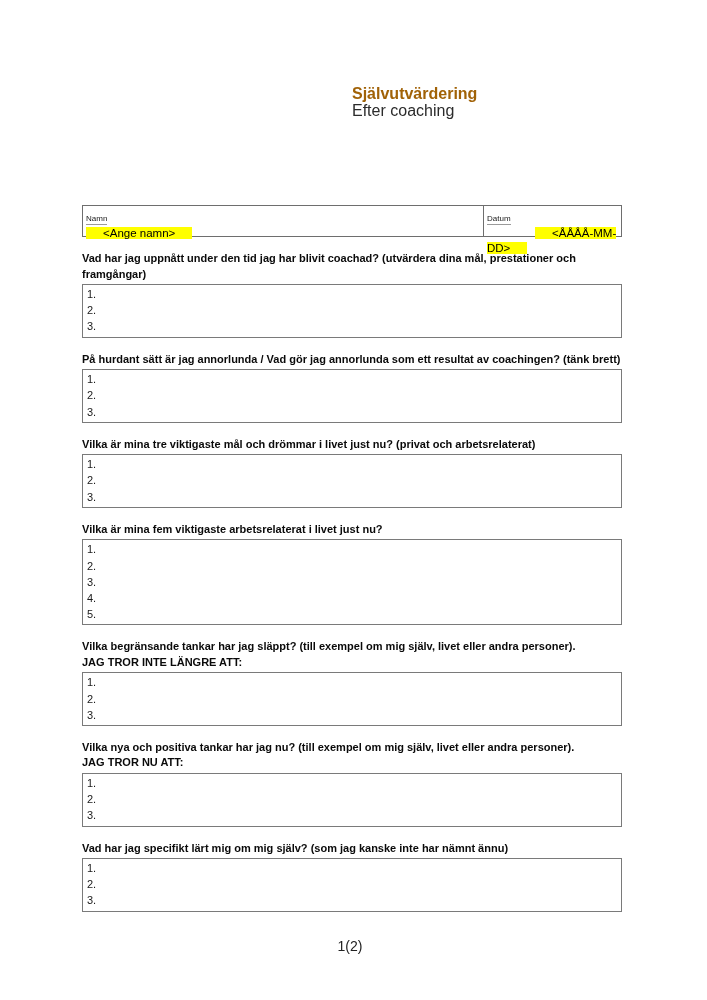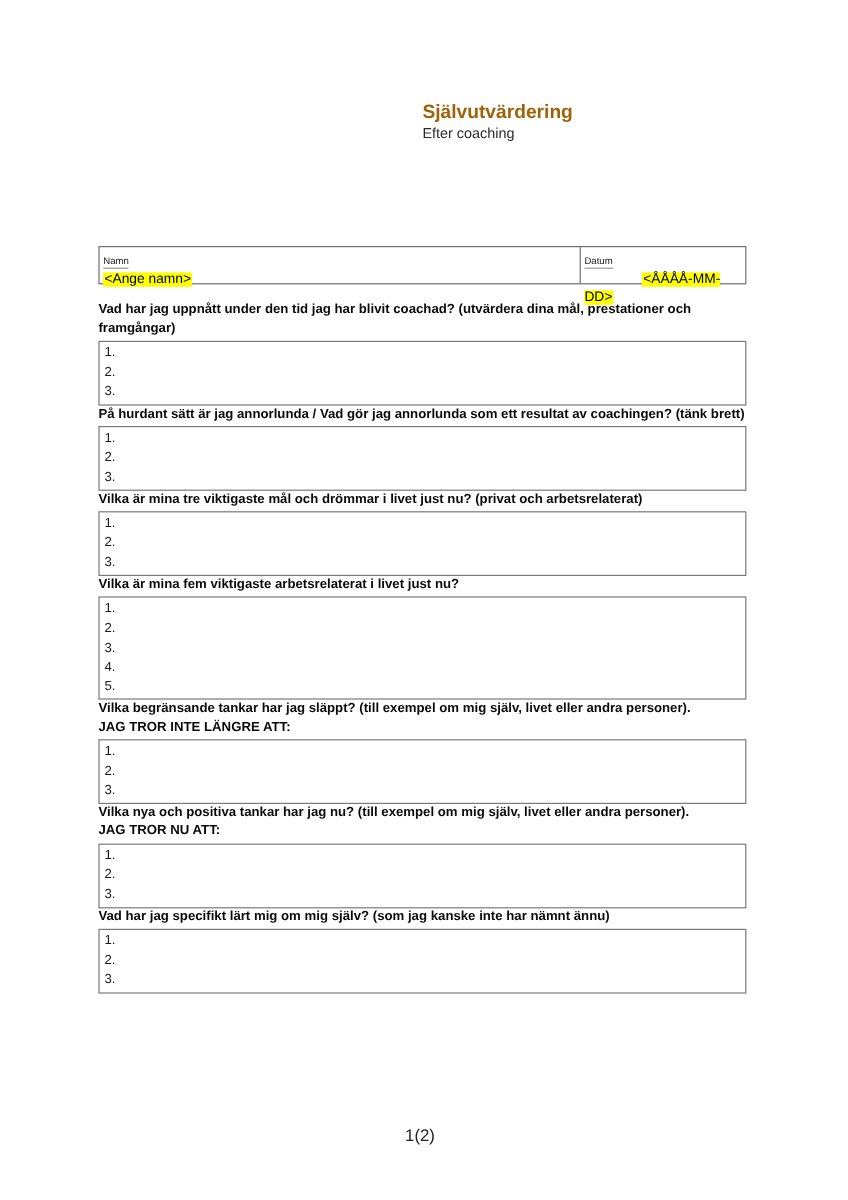--- a/index.html
+++ b/index.html
@@ -9,46 +9,46 @@
     position: relative;
     font-family: "Liberation Sans", "DejaVu Sans", sans-serif;
     color: #000;
     overflow: hidden;
   }
   .page { position: absolute; inset: 0; }
 
   
   .title-block { position: absolute; left: 352px; top: 84px; }
   .doc-title { font-size: 16px; font-weight: bold; line-height: 19px; color: #a16207; }
-  .doc-subtitle { font-size: 12px; font-weight: normal; line-height: 16px; color: #2b2b2b; }
+  .doc-subtitle { font-size: 16px; font-weight: normal; line-height: 16px; color: #2b2b2b; }
 
   
   .info-table {
     position: absolute; left: 82px; top: 205px;
     width: 540px; height: 32px;
     border: 1px solid #6e6e6e;
     display: flex;
     background: #fff;
     justify-content: flex-end;
   }
   .info-cell { padding: 1px 3px 2px 3px; }
   .cell-name { width: 401px; border-right: 1px solid #6e6e6e; }
   .cell-date { flex: 1; }
   .cell-label {
     display: inline-block;
     font-size: 8px; line-height: 10px; color: #1a1a1a;
     border-bottom: 1px solid #9a9a9a;
     padding-bottom: 0px;
   }
   .cell-value { font-size: 11.5px; line-height: 15px; margin-top: 1px; }
-  .hl { display: inline; padding: 0 1px; }
+  .hl { display: inline; padding: 0 17px; }
 
   
   .questions { position: absolute; left: 82px; top: 251px; width: 540px; }
-  .question { }
+  .question { margin-bottom: 14px; }
   .q-prompt { font-size: 11px; font-weight: bold; line-height: 15.5px; color: #0a0a0a; }
   .q-box {
     border: 1px solid #7a7a7a;
     margin-top: 2px;
     padding: 1px 0 2px 0;
     background: #fff;
   }
   .answer-line {
     font-size: 11px; line-height: 16.2px;
     padding-left: 4px; color: #1a1a1a;

